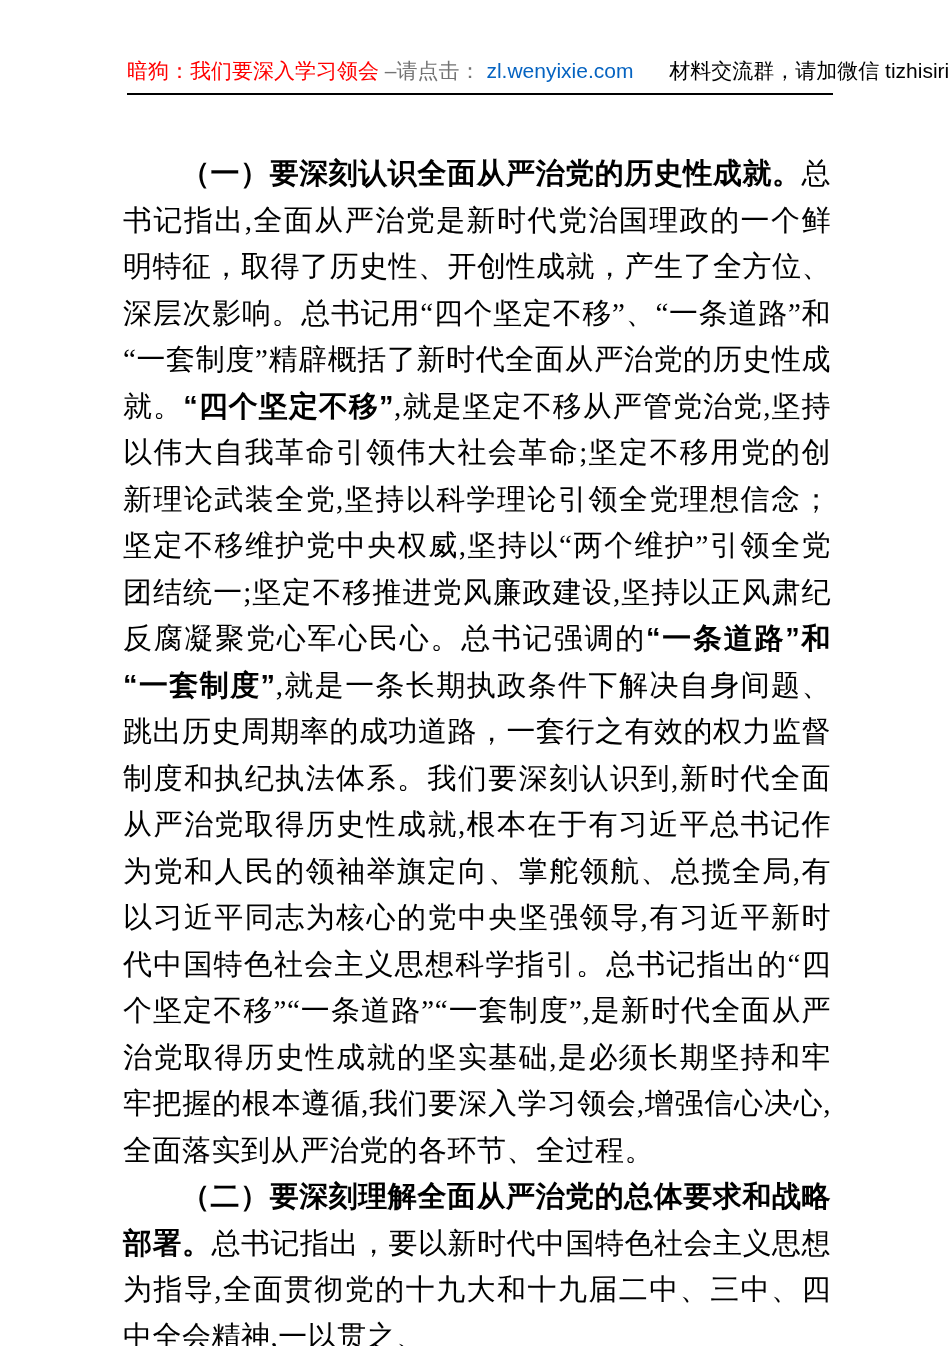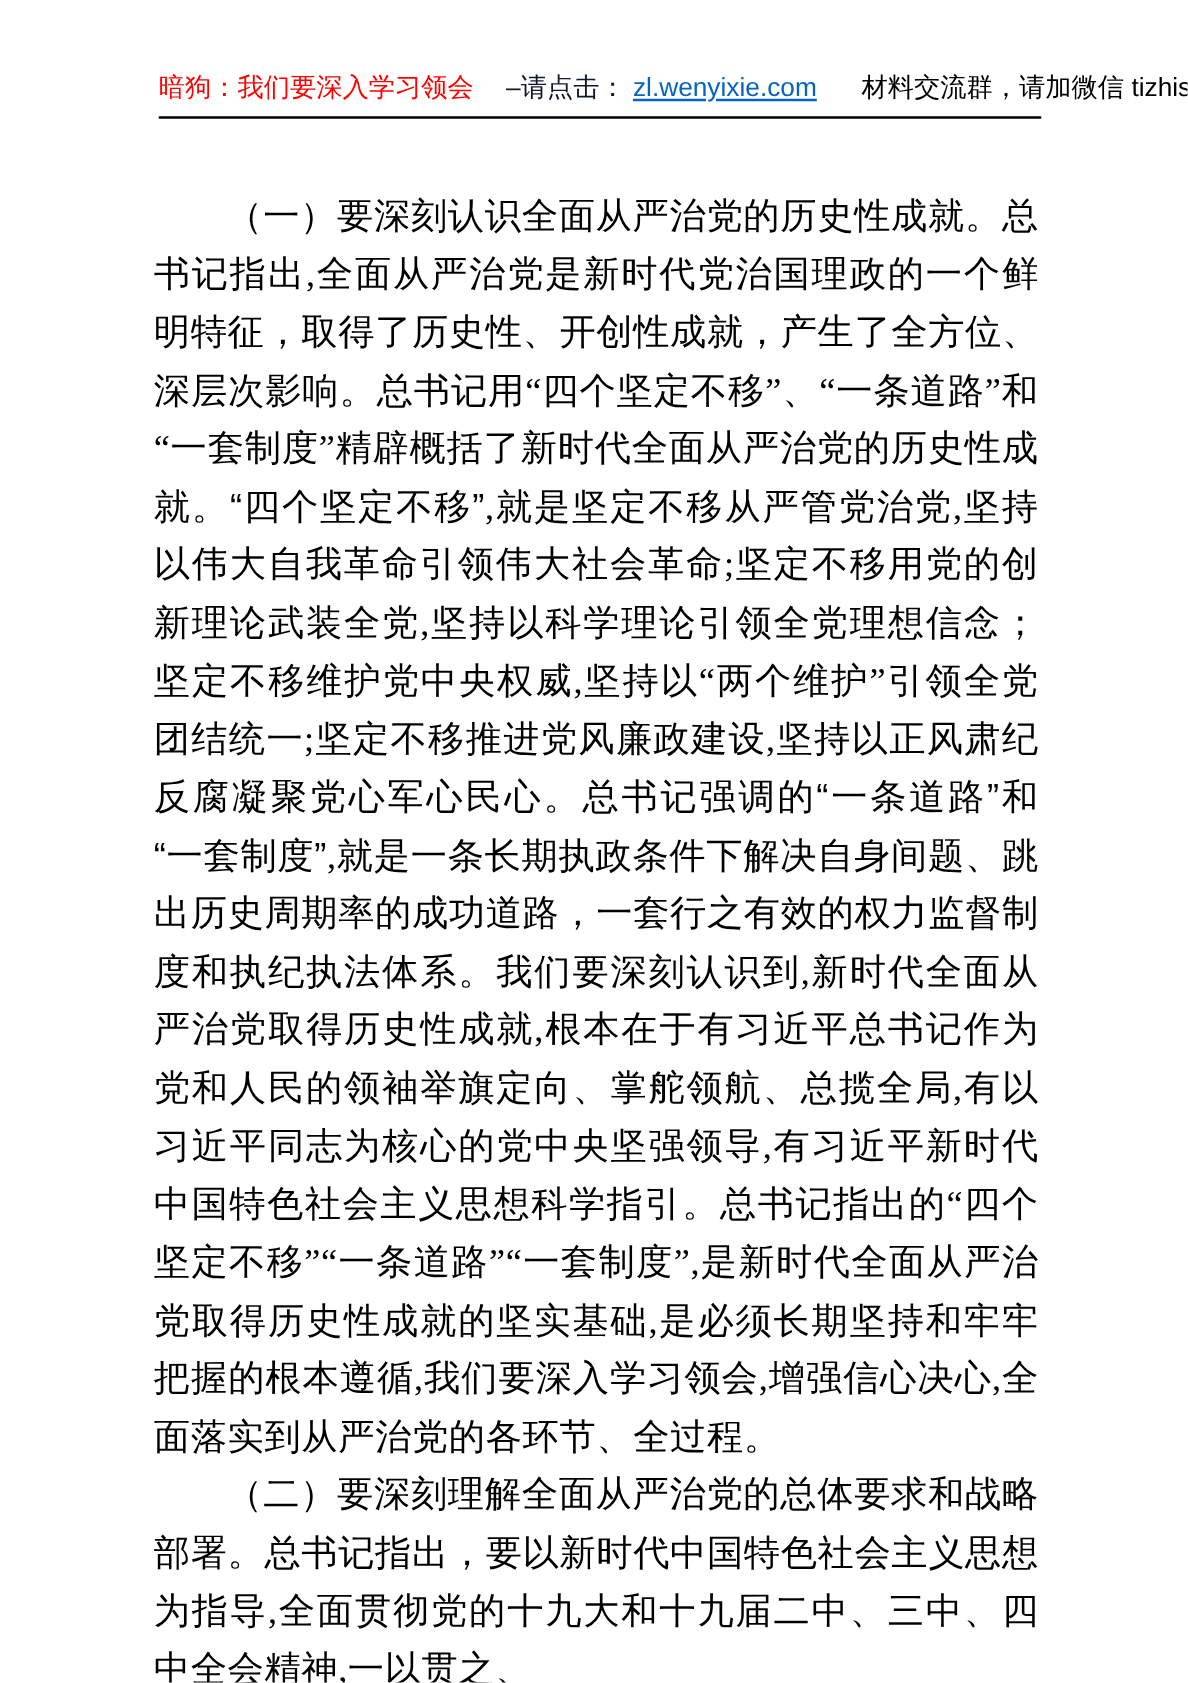--- a/index.html
+++ b/index.html
@@ -25,26 +25,25 @@
     text-align: center;
     font-family: "Liberation Sans", sans-serif;
     font-size: 21px;
     line-height: 26px;
     white-space: nowrap;
   }
   .page-header .brand {
     color: #ff0000;
   }
   .page-header .prompt {
-    color: #0f172a;
-    margin-left: 20px;
+    color: #737373;
+    margin-left: 0;
   }
   .page-header .site-link {
     color: #0563c1;
-    text-decoration: underline;
     cursor: pointer;
   }
   .page-header .suffix {
     color: #000000;
     margin-left: 30px;
   }
   .doc-body {
     position: absolute;
     left: 123px;
     top: 150px;
@@ -52,21 +51,21 @@
     font-size: 29px;
     line-height: 46.5px;
     text-align: justify;
     letter-spacing: 0.5px;
   }
   .doc-body p {
     margin: 0;
     text-indent: 2em;
   }
   .seg { font-weight: normal; }
-  .seg.bold { font-weight: normal; }
+  .seg.bold { font-weight: bold; }
   .seg.bold.sans { font-family: "Liberation Sans", sans-serif; }
 </style>
 </head>
 <body>
 
 <div class="page-header">
   <span class="brand">暗狗：我们要深入学习领会</span>
   <span class="prompt">–请点击：</span>
   <span class="site-link">zl.wenyixie.com</span>
   <span class="suffix">材料交流群，请加微信 tizhisiri</span>

